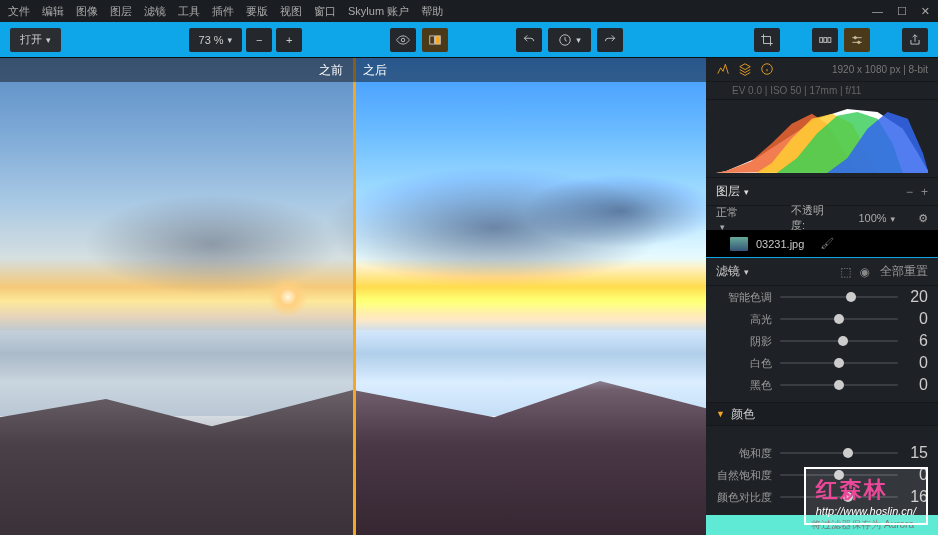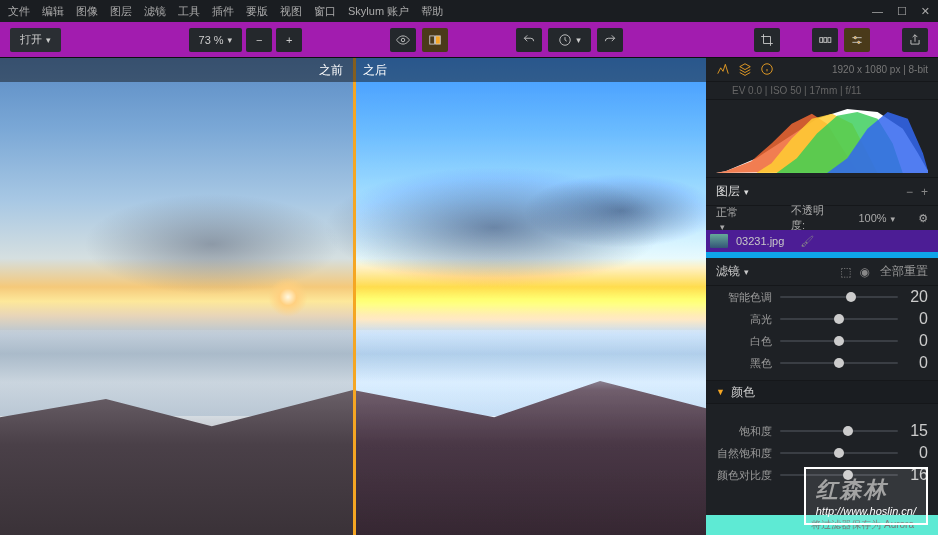--- a/index.html
+++ b/index.html
@@ -1,20 +1,20 @@
 <!DOCTYPE html>
 <html><head>
 <meta charset="utf-8">
 <style>
 *{margin:0;padding:0;box-sizing:border-box;font-family:"Microsoft YaHei",Arial,sans-serif;user-select:none}
 body{width:938px;height:535px;background:#1a1d21;color:#c8c8c8;overflow:hidden;position:relative}
 .menubar{height:22px;background:#1a1d21;display:flex;align-items:center;padding:0 8px;font-size:11px;gap:12px}
 .menubar span{color:#aaa;cursor:pointer}
 .win-controls{margin-left:auto;display:flex;gap:14px;color:#888}
-.toolbar{height:36px;background:#a21caf;border-bottom:1px solid #0d0f11;display:flex;align-items:center;padding:0 10px;gap:8px}
+.toolbar{height:36px;background:#0ea5e9;border-bottom:1px solid #0d0f11;display:flex;align-items:center;padding:0 10px;gap:8px}
 .btn{height:24px;display:flex;align-items:center;justify-content:center;background:#2a2e33;border-radius:2px;font-size:11px;color:#ccc;cursor:pointer;padding:0 10px}
 .btn.sq{width:26px;padding:0}
 .btn.dark{background:#24282c}
 .btn.accent{background:#4a3a1a}
 .zoom-group{display:flex;align-items:center;gap:4px;margin-left:120px}
 .center-tools{display:flex;gap:6px;margin-left:80px}
 .right-tools{display:flex;gap:6px;margin-left:60px}
 .far-tools{display:flex;gap:6px;margin-left:auto}
 .main{display:flex;height:477px}
 .canvas{flex:1;position:relative;background:#701a75;overflow:hidden}
@@ -34,34 +34,34 @@
 .info-row .icons{display:flex;gap:8px;color:#f5a623}
 .info-row .meta{margin-left:auto;color:#777;font-size:10px}
 .exif-row{height:18px;padding:0 26px;color:#666;font-size:10px;display:flex;align-items:center;border-bottom:1px solid #15171a}
 .histo{height:78px;padding:4px 10px;border-bottom:1px solid #15171a;position:relative}
 .histo svg{width:100%;height:100%}
 .section-hdr{height:28px;display:flex;align-items:center;padding:0 10px;border-bottom:1px solid #15171a;color:#ddd;font-size:12px}
 .section-hdr .grow{flex:1}
 .section-hdr .ic{color:#888;margin-left:8px;cursor:pointer;font-size:12px}
 .row-ctrl{height:24px;display:flex;align-items:center;padding:0 10px;gap:23px;color:#aaa}
 .row-ctrl .grow{flex:1}
-.layer-item{height:28px;display:flex;align-items:center;padding:0 4px;gap:8px;background:#4c1d95;border-bottom:6px solid #0ea5e9}
+.layer-item{height:28px;display:flex;align-items:center;padding:0 24px;gap:8px;background:#000000;border-bottom:1px solid #0ea5e9}
 .layer-thumb{width:18px;height:14px;background:linear-gradient(180deg,#6a9 0%,#357 100%);border-radius:1px}
 .filter-hdr{height:28px;display:flex;align-items:center;padding:0 10px;border-bottom:1px solid #15171a;font-size:12px}
 .filter-hdr .grow{flex:1}
 .slider-row{height:22px;display:flex;align-items:center;padding:0 10px;gap:8px}
 .slider-row label{width:56px;text-align:right;color:#999;font-size:11px}
 .slider-track{flex:1;height:2px;background:#3a3e44;position:relative;border-radius:1px}
 .slider-thumb{position:absolute;top:-4px;width:10px;height:10px;border-radius:50%;background:#ccc;transform:translateX(-50%)}
 .slider-val{width:22px;text-align:right;color:#ccc;font-size:16px}
 .group-hdr{height:24px;display:flex;align-items:center;padding:0 10px;gap:6px;color:#ccc;font-size:12px;background:#1a1d21;border-top:1px solid #15171a;border-bottom:1px solid #15171a;margin-top:6px}
 .group-hdr .tri{color:#f5a623;font-size:9px}
 .footer-note{height:20px;display:flex;align-items:center;justify-content:flex-end;padding:0 24px;color:#777;font-size:10px;background:#5eead4;margin-top:auto}
 .watermark{position:absolute;right:10px;bottom:10px;border:2px solid #fff;background:rgba(255,255,255,.1);padding:6px 10px;z-index:20}
-.watermark .t1{color:#a3a3a3;font-size:22px;font-weight:bold;font-style:italic;letter-spacing:2px}
+.watermark .t1{color:#ec4899;font-size:22px;font-weight:bold;letter-spacing:2px}
 .watermark .t2{color:#fff;font-size:11px;font-style:italic}
 .chev{font-size:9px;margin-left:4px}
 svg.ic{width:14px;height:14px;fill:none;stroke:currentColor;stroke-width:1.5}
 </style>
 </head>
 <body>
 
 <div class="menubar">
   <span>文件</span>
   <span>编辑</span>
@@ -246,20 +246,27 @@
           <span class="slider-val">20</span>
         </div>
         <div class="slider-row">
           <label>高光</label>
           <div class="slider-track">
             <div class="slider-thumb" style="left:50%"></div>
           </div>
           <span class="slider-val">0</span>
         </div>
         <div class="slider-row">
+          <label>阴影</label>
+          <div class="slider-track">
+            <div class="slider-thumb" style="left:53%"></div>
+          </div>
+          <span class="slider-val">6</span>
+        </div>
+        <div class="slider-row">
           <label>白色</label>
           <div class="slider-track">
             <div class="slider-thumb" style="left:50%"></div>
           </div>
           <span class="slider-val">0</span>
         </div>
         <div class="slider-row">
           <label>黑色</label>
           <div class="slider-track">
             <div class="slider-thumb" style="left:50%"></div>

